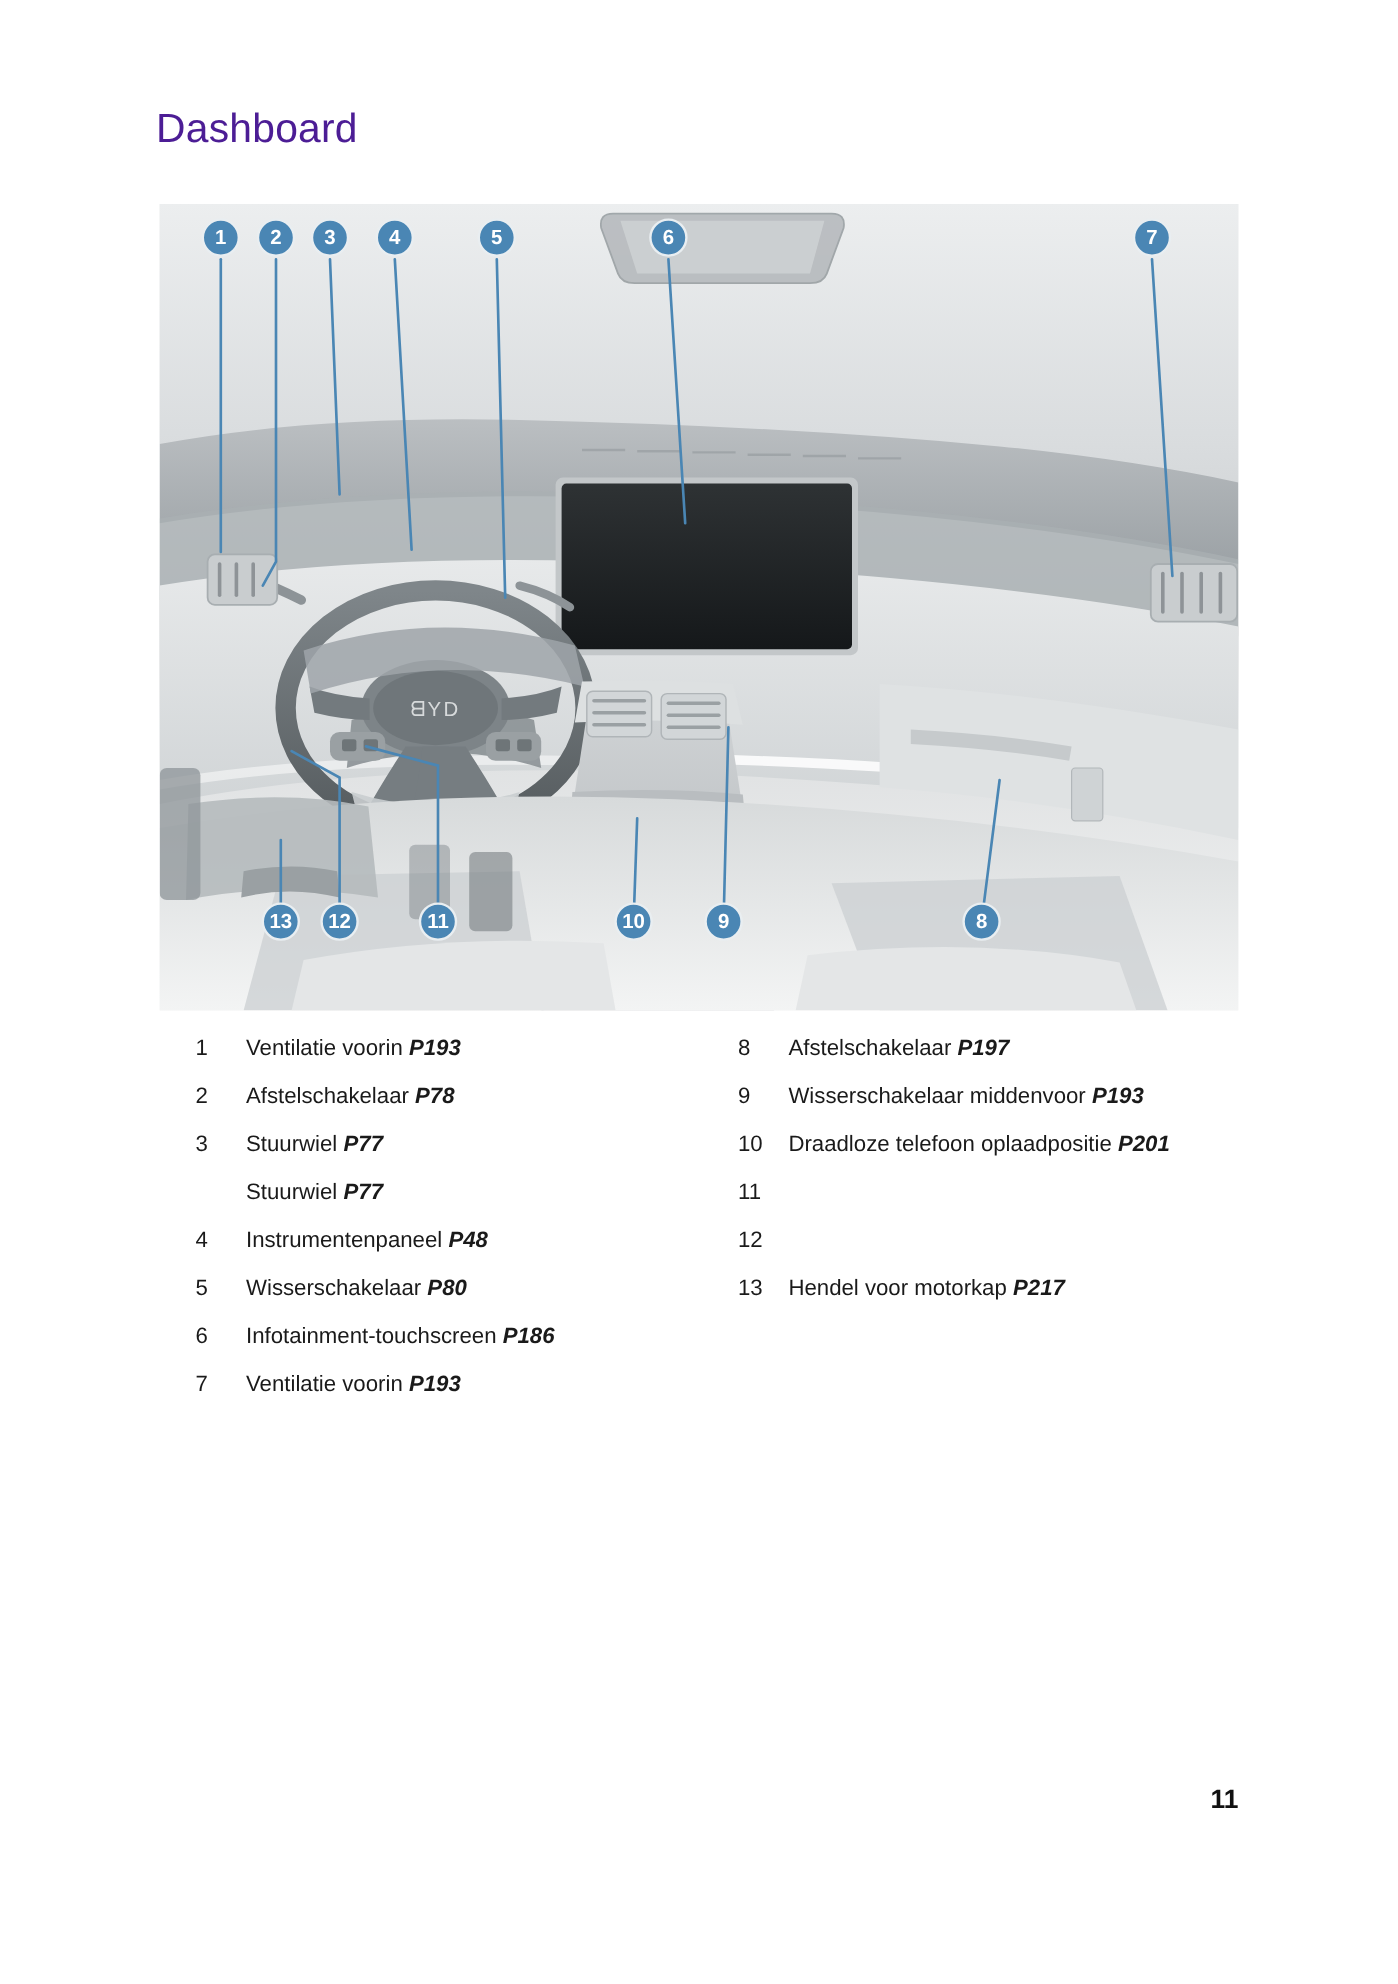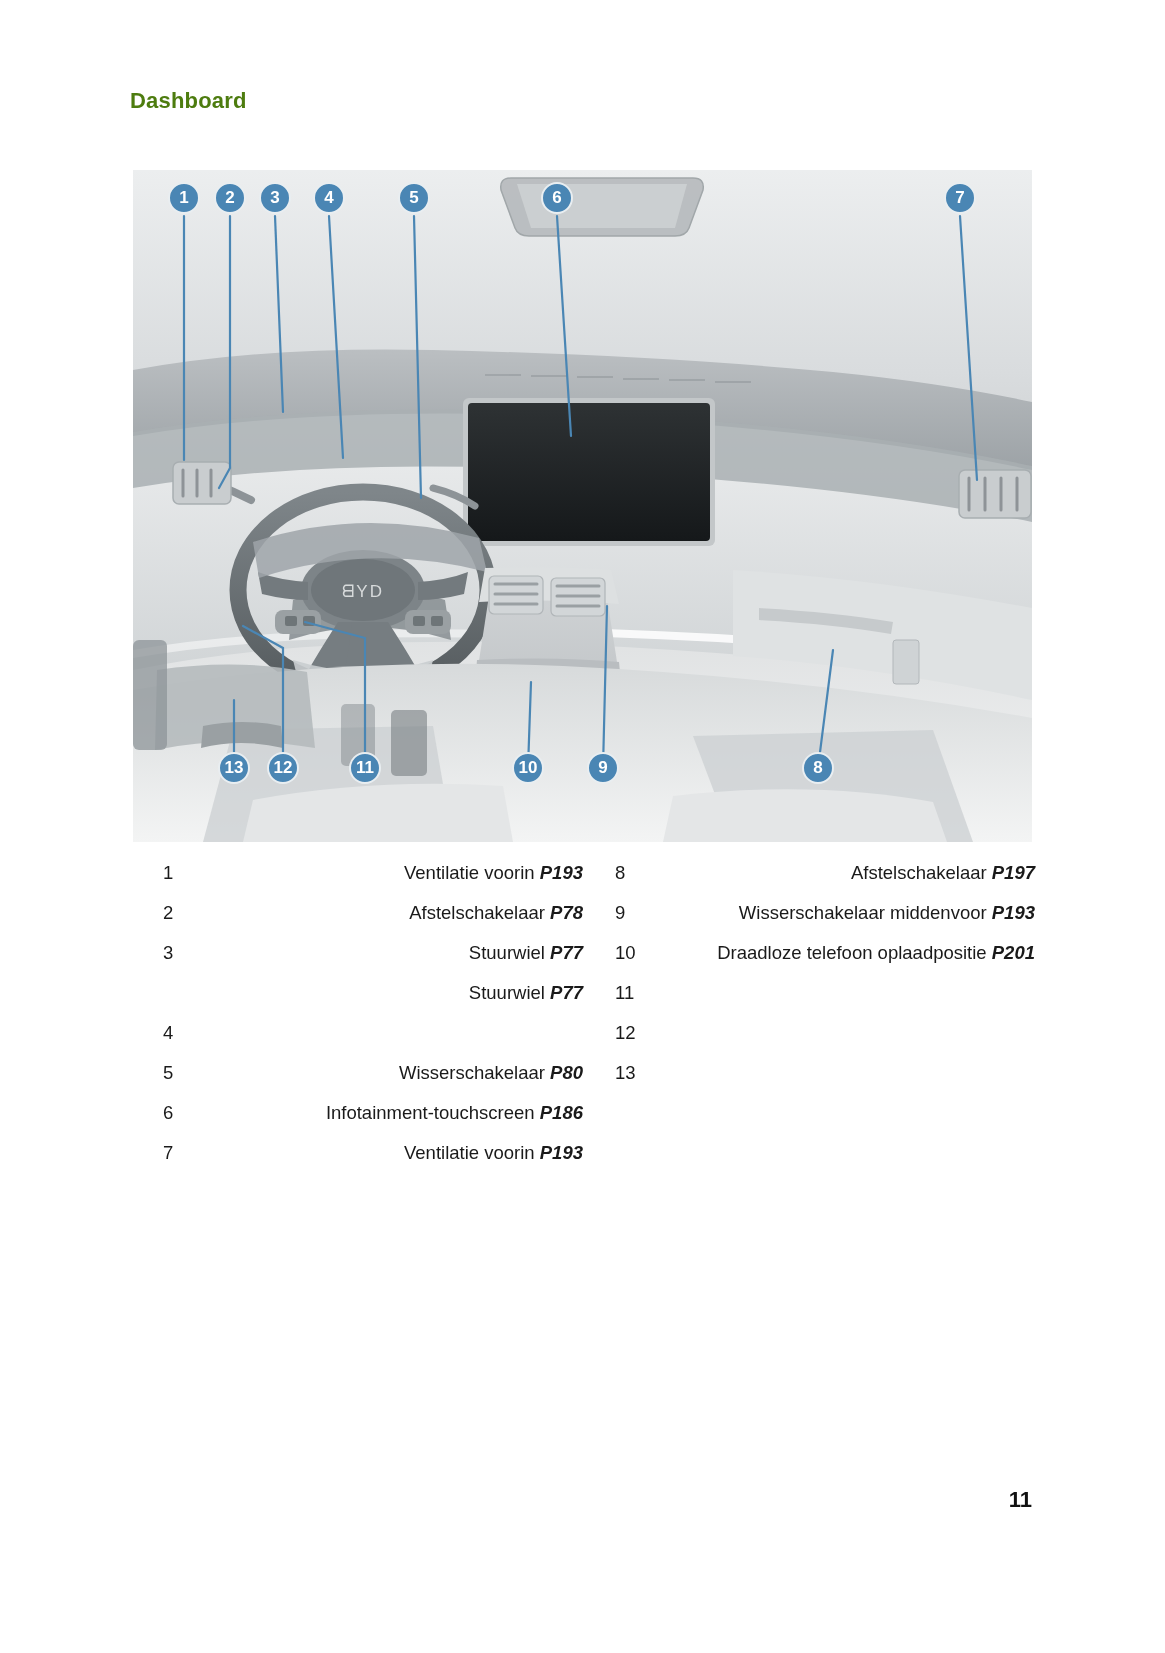--- a/index.html
+++ b/index.html
@@ -16,24 +16,24 @@
     overflow: hidden;
   }
   .page {
     position: absolute;
     inset: 0;
   }
   .page-title {
     position: absolute;
     left: 130px;
     top: 88px;
-    font-size: 22px;
-    font-weight: bold;
+    font-size: 34px;
+    font-weight: normal;
     letter-spacing: 0.2px;
-    color: #4d7c0f;
+    color: #4c1d95;
   }
 
   
   .illus {
     position: absolute;
     left: 133px;
     top: 170px;
     width: 899px;
     height: 672px;
     overflow: hidden;
@@ -81,21 +81,20 @@
     color: #1a1a1a;
   }
   .legend-num {
     width: 42px;
     flex: 0 0 42px;
     text-align: left;
   }
   .legend-text {
     flex: 1 1 auto;
     white-space: nowrap;
-    text-align: right;
   }
   .legend-text .ref {
     font-weight: bold;
     font-style: italic;
   }
 
   .page-number {
     position: absolute;
     right: 133px;
     top: 1487px;
@@ -320,20 +319,21 @@
       <div class="legend-row">
         <span class="legend-num">3</span>
         <span class="legend-text"><span>Stuurwiel </span><span class="ref">P77</span></span>
       </div>
       <div class="legend-row">
         <span class="legend-num"></span>
         <span class="legend-text"><span>Stuurwiel </span><span class="ref">P77</span></span>
       </div>
       <div class="legend-row">
         <span class="legend-num">4</span>
+        <span class="legend-text"><span>Instrumentenpaneel </span><span class="ref">P48</span></span>
       </div>
       <div class="legend-row">
         <span class="legend-num">5</span>
         <span class="legend-text"><span>Wisserschakelaar </span><span class="ref">P80</span></span>
       </div>
       <div class="legend-row">
         <span class="legend-num">6</span>
         <span class="legend-text"><span>Infotainment-touchscreen </span><span class="ref">P186</span></span>
       </div>
       <div class="legend-row">
@@ -356,20 +356,21 @@
         <span class="legend-text"><span>Draadloze telefoon oplaadpositie </span><span class="ref">P201</span></span>
       </div>
       <div class="legend-row">
         <span class="legend-num">11</span>
       </div>
       <div class="legend-row">
         <span class="legend-num">12</span>
       </div>
       <div class="legend-row">
         <span class="legend-num">13</span>
+        <span class="legend-text"><span>Hendel voor motorkap </span><span class="ref">P217</span></span>
       </div>
     </div>
 
   </div>
 
   <div class="page-number">11</div>
 
 </div>
 
 </body></html>

